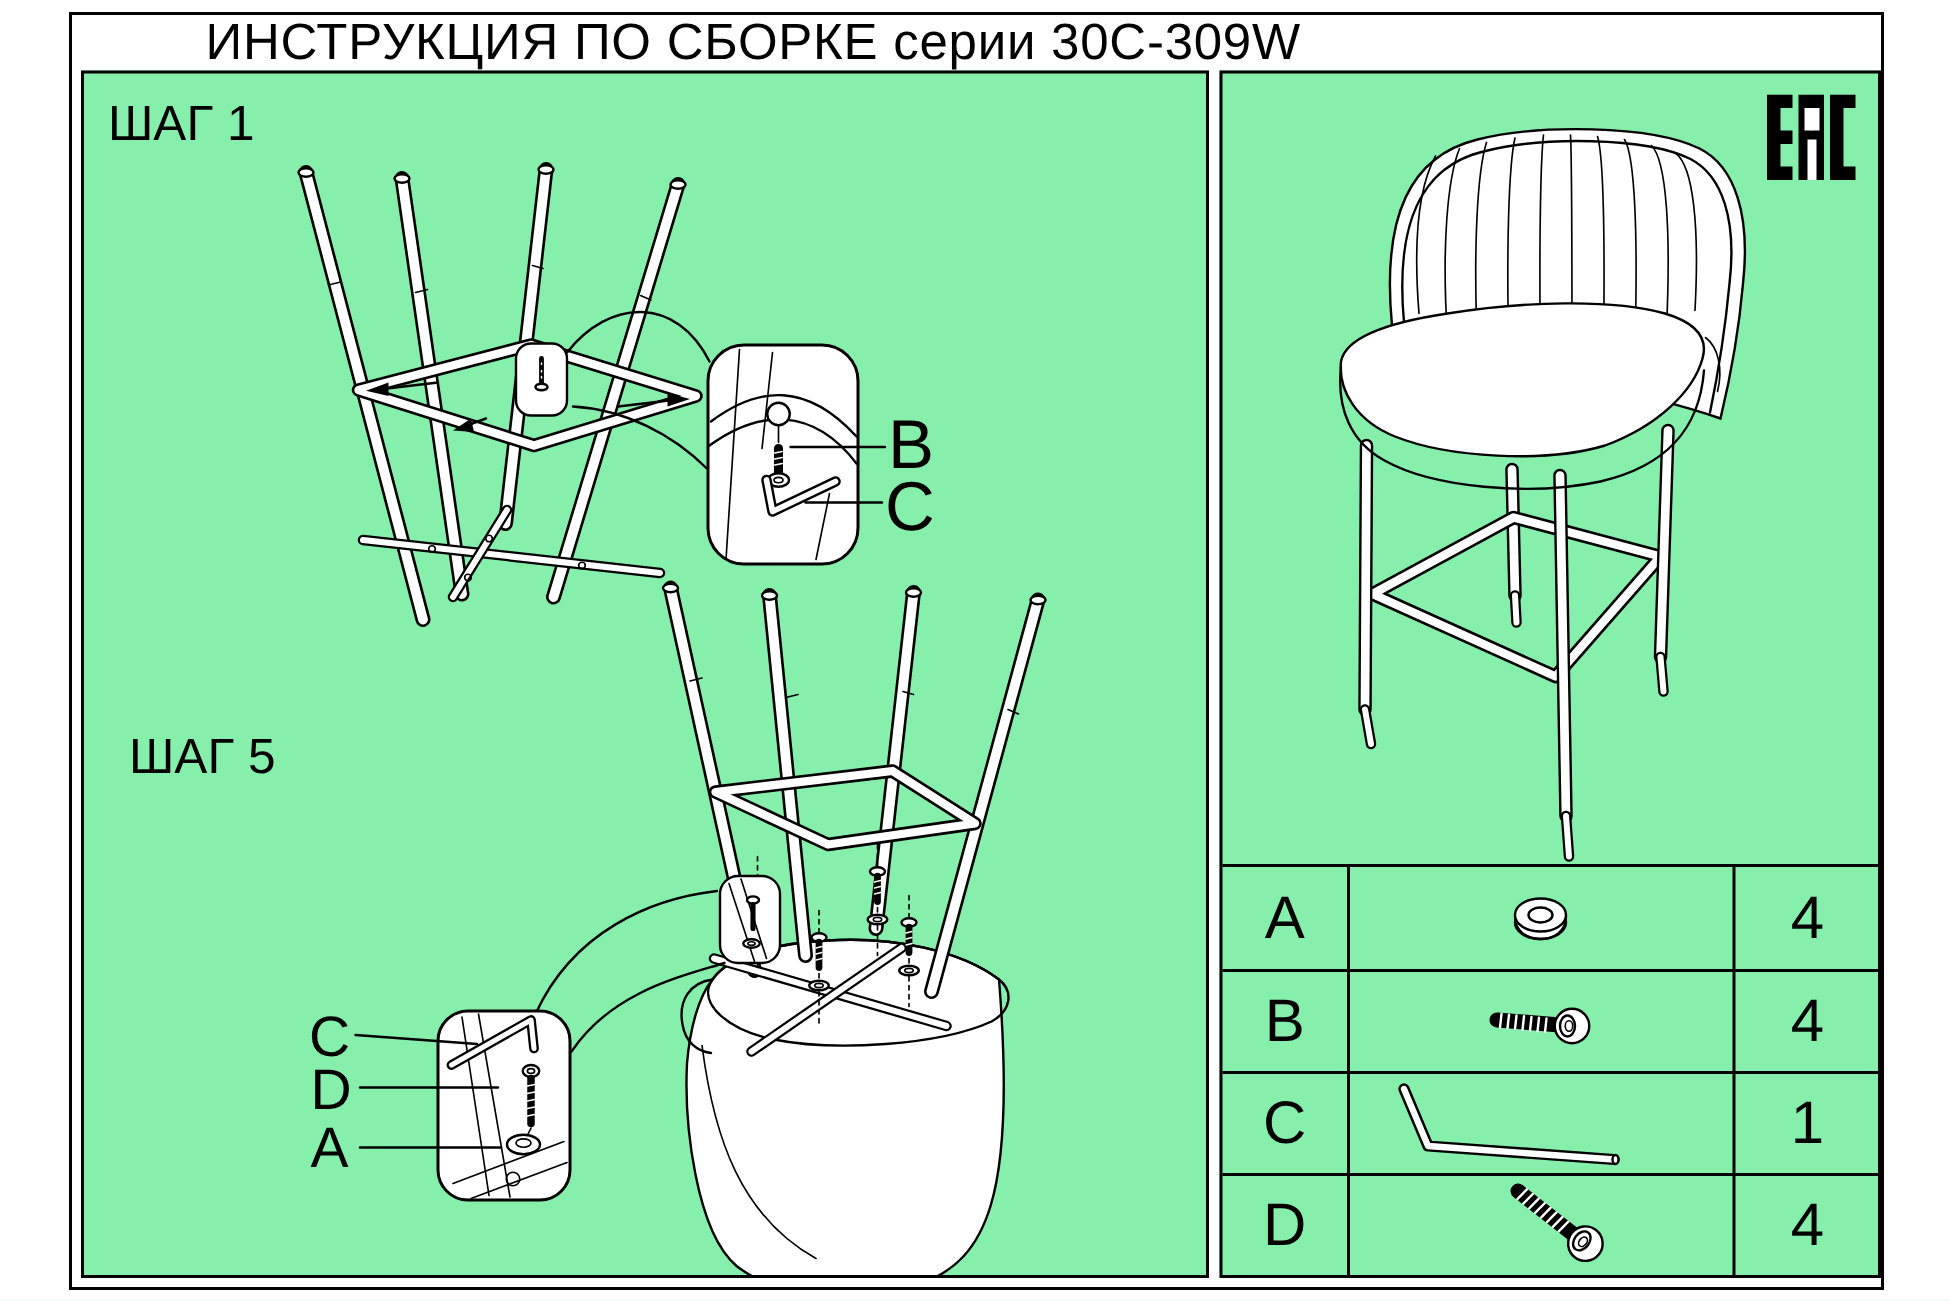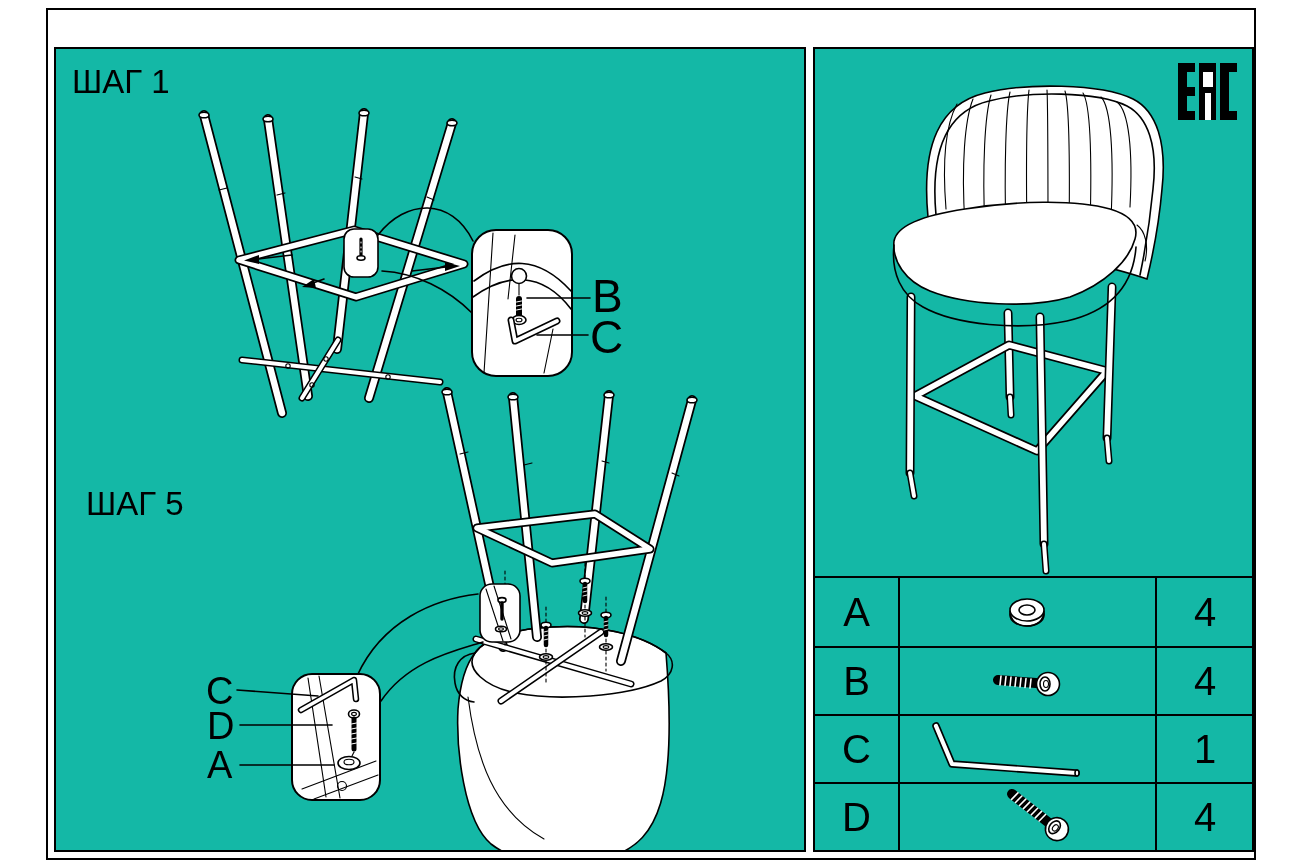--- a/index.html
+++ b/index.html
@@ -1,20 +1,20 @@
 <!DOCTYPE html>
 <html><head>
 <meta charset="utf-8">
 <style>
   html,body{margin:0;padding:0;background:#fff;}
   .page{position:relative;width:1300px;height:867px;background:#fff;
         font-family:"Liberation Sans",sans-serif;color:#000;overflow:hidden;}
   .outer{position:absolute;left:46px;top:8px;width:1210px;height:852px;border:2px solid #000;box-sizing:border-box;}
   .title{position:absolute;left:137px;top:9px;font-size:34px;letter-spacing:.5px;white-space:nowrap;}
-  .panel{position:absolute;border:2px solid #000;box-sizing:border-box;background:#14b8a6;}
+  .panel{position:absolute;border:2px solid #000;box-sizing:border-box;background:#86efac;}
   .panel-left{left:54px;top:47px;width:752px;height:805px;}
   .panel-right{left:813px;top:47px;width:441px;height:805px;}
   .step-label{position:absolute;font-size:33px;}
   .fillsvg{position:absolute;left:0;top:0;}
   .ln{fill:none;stroke:#000;stroke-width:1.6;stroke-linecap:round;stroke-linejoin:round;}
   .thin{fill:none;stroke:#000;stroke-width:1.1;stroke-linecap:round;}
   .fw{fill:#fff;stroke:#000;stroke-width:1.6;}
   .k{fill:none;stroke:#000;stroke-linecap:round;stroke-linejoin:round;}
   .w{fill:none;stroke:#fff;stroke-linecap:round;stroke-linejoin:round;}
   .callout-letter{font-size:46px;fill:#000;font-family:"Liberation Sans",sans-serif;}
@@ -26,20 +26,21 @@
   .pcell{display:flex;align-items:center;justify-content:center;font-size:40px;min-height:0;}
   .cell-letter{border-right:2px solid #000;}
   .cell-qty{border-left:2px solid #000;}
   .eac{position:absolute;right:14px;top:14px;}
 </style>
 </head>
 <body>
 
 <div class="page">
   <div class="outer"></div>
+  <div class="title">ИНСТРУКЦИЯ ПО СБОРКЕ серии 30C-309W</div>
 
   <div class="panel panel-left">
     <div class="step-label" style="left:16px;top:14px;">ШАГ 1</div>
     <div class="step-label" style="left:30px;top:436px;">ШАГ 5</div>
 
     <svg class="fillsvg" width="748" height="801" viewBox="0 0 748 801">
 
       <g>
 
         <path class="k" stroke-width="10" d="M148 66 L226 364"></path>

